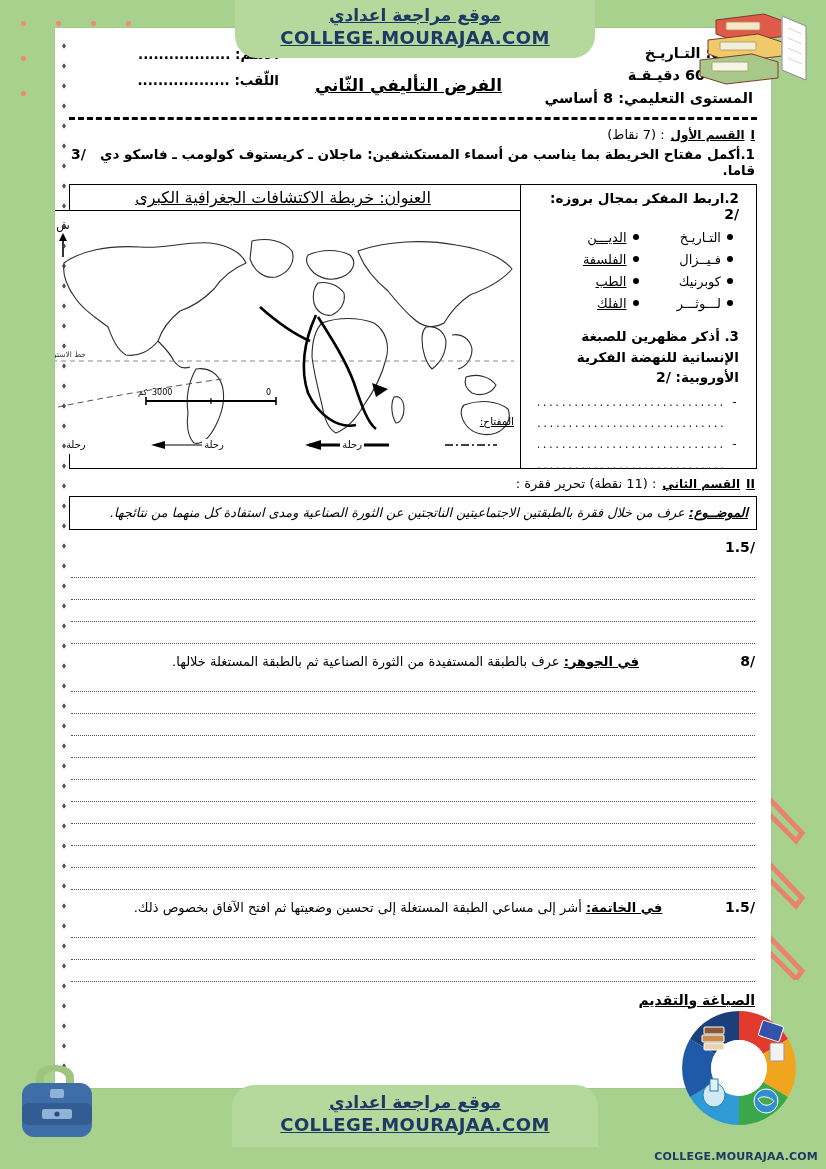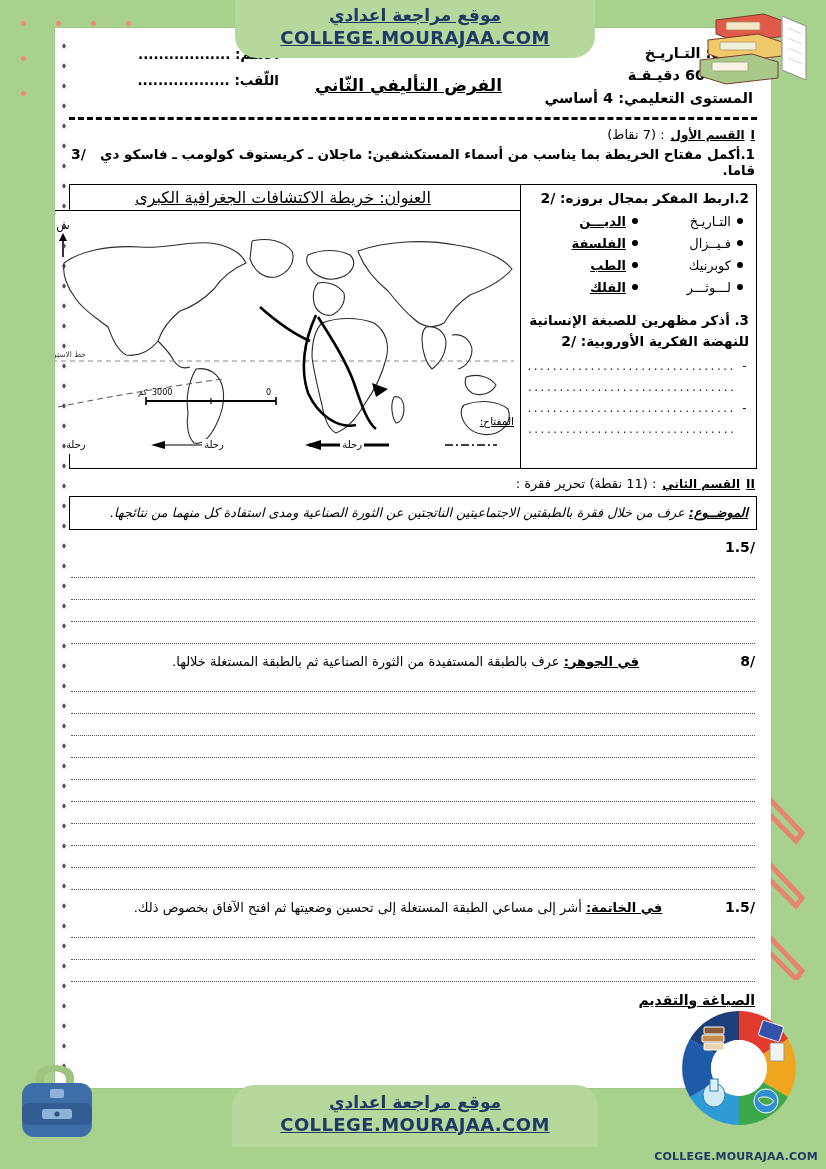--- a/index.html
+++ b/index.html
@@ -73,31 +73,31 @@
   .q-line{
     display:flex;justify-content:space-between;align-items:baseline;
     padding:2px 16px 4px 16px;font-size:13.5px;font-weight:bold;
   }
   .mark{font-weight:bold;font-size:14px;}
   
   .box1{
     margin:2px 14px 0 14px;border:1.4px solid #000;display:flex;
     height:285px;box-sizing:border-box;
   }
-  .panel-r{width:236px;border-left:1.4px solid #000;box-sizing:border-box;padding:5px 7px;}
+  .panel-r{width:236px;border-left:1.4px solid #000;box-sizing:border-box;padding:5px 17px;}
   .panel-l{flex:1;position:relative;box-sizing:border-box;}
   .q2t{font-size:13.5px;font-weight:bold;margin-bottom:4px;}
   .match{display:flex;justify-content:space-between;padding:0 6px;}
   .mcol{width:104px;}
   .mrow{
     display:flex;align-items:center;gap:6px;font-size:13px;
     height:22px;justify-content:flex-start;
   }
   .dot{width:6px;height:6px;border-radius:50%;background:#000;flex:0 0 auto;}
-  .mlab{text-decoration:underline;white-space:nowrap;font-weight:bold;}
+  .mlab{text-decoration:underline;white-space:nowrap;}
   .q3t{font-size:13.5px;font-weight:bold;margin-top:12px;line-height:1.5;}
   .dotrow{
     font-size:12px;letter-spacing:2.5px;color:#222;margin-top:7px;
     white-space:nowrap;overflow:hidden;
   }
   .maptitle{
     text-align:center;font-size:16px;border-bottom:1.2px solid #000;
     padding:3px 0;text-decoration:underline;
   }
   .mapwrap{position:relative;height:243px;}
@@ -146,21 +146,21 @@
   </svg>
 </div>
 
 <div class="sheet">
   <div class="paper">
 
     <div class="hdr">
       <div class="hdr-col hdr-right">
         <div>المادة: التـاريـخ</div>
         <div>المدة: 60 دقيـقـة</div>
-        <div>المستوى التعليمي: 4 أساسي</div>
+        <div>المستوى التعليمي: 8 أساسي</div>
       </div>
       <div class="hdr-col hdr-mid">
         <div class="exam-title">الفرض التأليفي الثّاني</div>
       </div>
       <div class="hdr-col hdr-left">
         <div>الاسم: ..................</div>
         <div>اللّقب: ..................</div>
       </div>
     </div>
 

